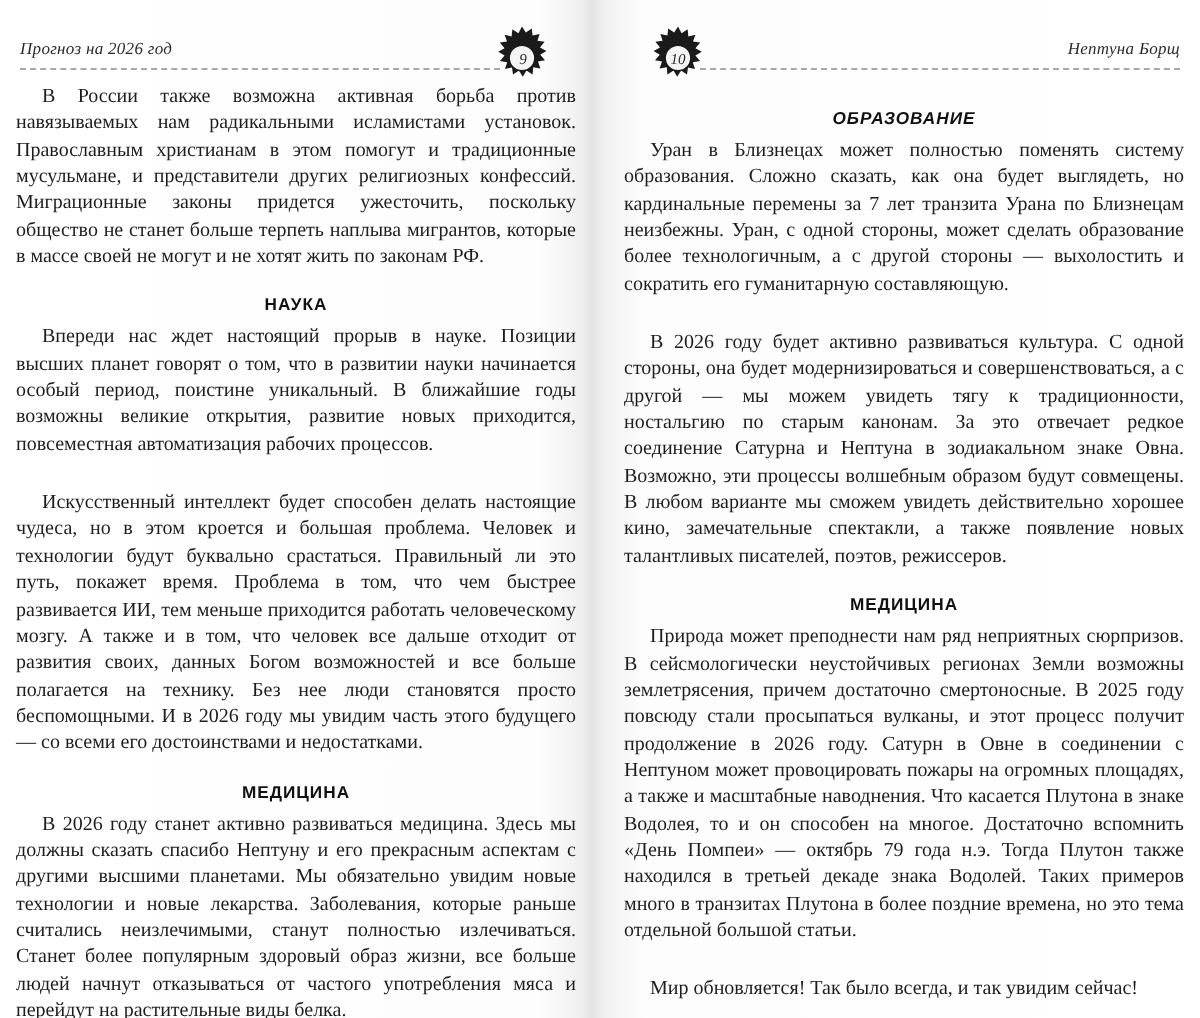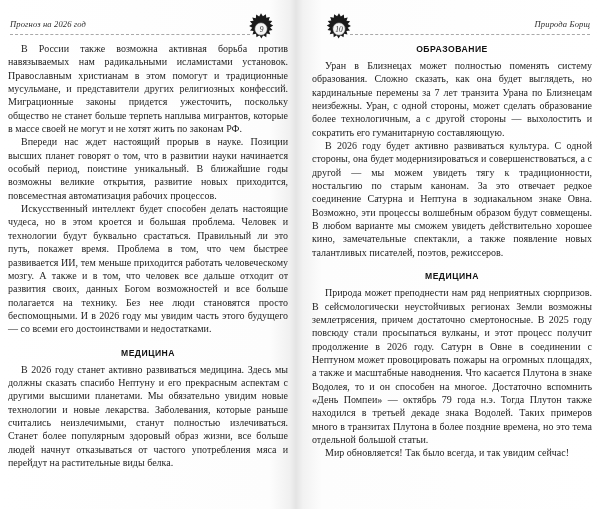--- a/index.html
+++ b/index.html
@@ -95,35 +95,35 @@
 
   h2.section {
     font-family: "Liberation Sans", sans-serif;
     font-weight: bold;
     font-size: 8.6px;
     letter-spacing: 0.5px;
     text-align: center;
     color: #111111;
     margin: 12px 0 5px 0;
   }
-  .col > h2.section:first-child { margin-top: 2px; }
+  .col > h2.section:first-child { margin-top: 12px; font-style: italic; }
 
   p.para {
     font-family: "Liberation Serif", serif;
     font-size: 10px;
     line-height: 13.35px;
     text-align: justify;
     text-align-last: left;
     text-indent: 13px;
     color: #1d1d1d;
     margin: 0;
     hyphens: auto;
     -webkit-hyphens: auto;
   }
-  p.para + p.para { margin-top: 0; }
+  p.para + p.para { margin-top: 16px; }
 </style>
 </head>
 <body>
 
 <div class="spread">
 
   <div class="page left">
 
     <div class="runhead">
       <div class="runhead-text">Прогноз на 2026 год</div>
@@ -133,32 +133,33 @@
           <path fill="#1a1a1a" d="M17 1.2 l1.9 3.0 3.0-2.0 0.4 3.6 3.5-0.8-1.1 3.4 3.6 0.5-2.3 2.8 3.2 1.8-3.1 1.9 2.4 2.7-3.5 0.7 1.2 3.4-3.6-0.6-0.3 3.6-3.1-1.9-1.8 3.1-1.9-3.1-3.0 2.0-0.5-3.6-3.5 0.8 1.1-3.4-3.6-0.6 2.3-2.7-3.2-1.9 3.2-1.8-2.4-2.8 3.6-0.5-1.2-3.4 3.5 0.8 0.4-3.6 3.0 2.0z"></path>
           <circle cx="17" cy="17" r="6.4" fill="#f4f4f4" stroke="#1a1a1a" stroke-width="0.7"></circle>
         </svg>
         <div class="folio-num">9</div>
       </div>
     </div>
 
     <div class="col">
       <p class="para">В России также возможна активная борьба против навязываемых нам радикальными исламистами установок. Православным христианам в этом помогут и традиционные мусульмане, и представители других религиозных конфессий. Миграционные законы придется ужесточить, поскольку общество не станет больше терпеть наплыва мигрантов, которые в массе своей не могут и не хотят жить по законам РФ.</p>
 
+      <h2 class="section">НАУКА</h2>
       <p class="para">Впереди нас ждет настоящий прорыв в науке. Позиции высших планет говорят о том, что в развитии науки начинается особый период, поистине уникальный. В ближайшие годы возможны великие открытия, развитие новых приходится, повсеместная автоматизация рабочих процессов.</p>
       <p class="para">Искусственный интеллект будет способен делать настоящие чудеса, но в этом кроется и большая проблема. Человек и технологии будут буквально срастаться. Правильный ли это путь, покажет время. Проблема в том, что чем быстрее развивается ИИ, тем меньше приходится работать человеческому мозгу. А также и в том, что человек все дальше отходит от развития своих, данных Богом возможностей и все больше полагается на технику. Без нее люди становятся просто беспомощными. И в 2026 году мы увидим часть этого будущего — со всеми его достоинствами и недостатками.</p>
 
       <h2 class="section">МЕДИЦИНА</h2>
       <p class="para">В 2026 году станет активно развиваться медицина. Здесь мы должны сказать спасибо Нептуну и его прекрасным аспектам с другими высшими планетами. Мы обязательно увидим новые технологии и новые лекарства. Заболевания, которые раньше считались неизлечимыми, станут полностью излечиваться. Станет более популярным здоровый образ жизни, все больше людей начнут отказываться от частого употребления мяса и перейдут на растительные виды белка.</p>
     </div>
   </div>
 
   <div class="page right">
 
     <div class="runhead">
-      <div class="runhead-text">Природа Борщ</div>
+      <div class="runhead-text">Нептуна Борщ</div>
       <div class="rule"></div>
       <div class="folio">
         <svg viewBox="0 0 34 34">
           <path fill="#1a1a1a" d="M17 1.2 l1.9 3.0 3.0-2.0 0.4 3.6 3.5-0.8-1.1 3.4 3.6 0.5-2.3 2.8 3.2 1.8-3.1 1.9 2.4 2.7-3.5 0.7 1.2 3.4-3.6-0.6-0.3 3.6-3.1-1.9-1.8 3.1-1.9-3.1-3.0 2.0-0.5-3.6-3.5 0.8 1.1-3.4-3.6-0.6 2.3-2.7-3.2-1.9 3.2-1.8-2.4-2.8 3.6-0.5-1.2-3.4 3.5 0.8 0.4-3.6 3.0 2.0z"></path>
           <circle cx="17" cy="17" r="6.4" fill="#f4f4f4" stroke="#1a1a1a" stroke-width="0.7"></circle>
         </svg>
         <div class="folio-num">10</div>
       </div>
     </div>
 

